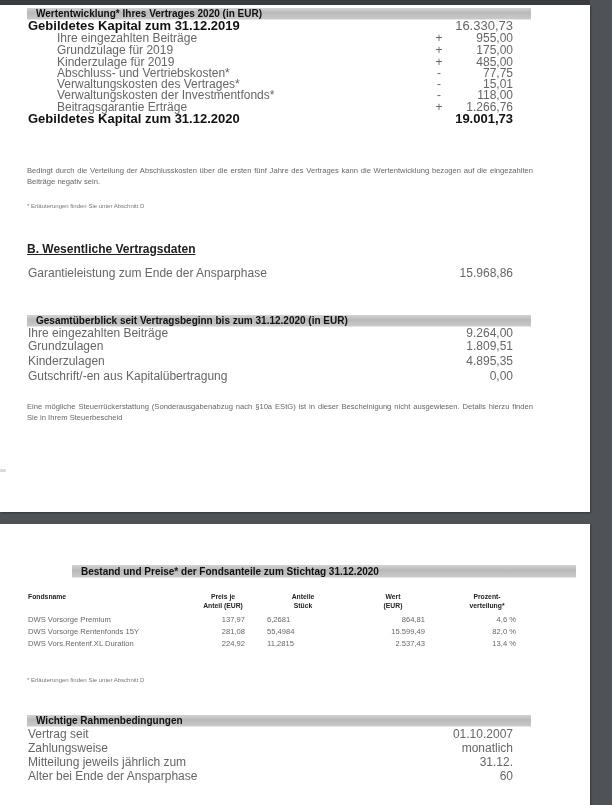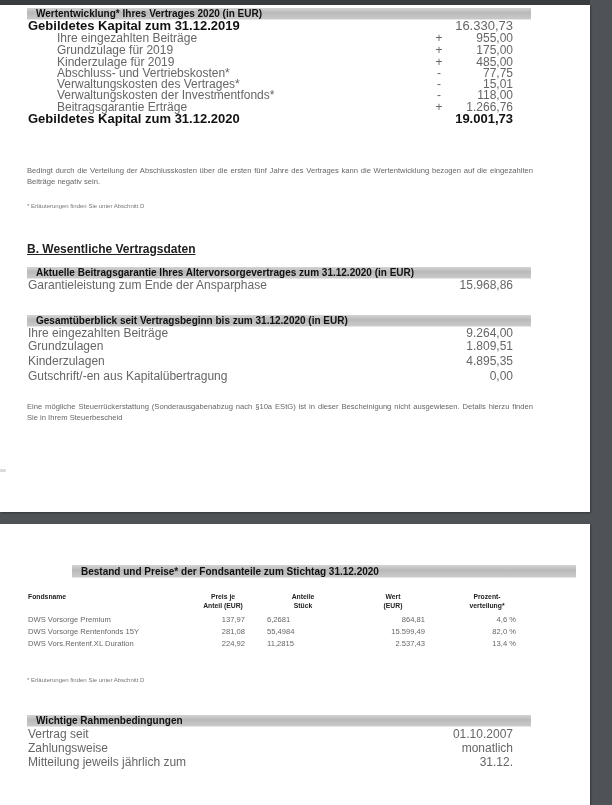--- a/index.html
+++ b/index.html
@@ -118,21 +118,20 @@
       <span class="val">19.001,73</span>
     </div>
   </div>
 
   <div class="content para" style="top:160px;width:506px;">Bedingt durch die Verteilung der Abschlusskosten über die ersten fünf Jahre des Vertrages kann die Wertentwicklung bezogen auf die eingezahlten Beiträge negativ sein.</div>
   <div class="content note" style="top:198px;">* Erläuterungen finden Sie unter Abschnitt D</div>
 
   <div class="content sec-title" style="top:237px;">B.  Wesentliche Vertragsdaten</div>
 
   <div class="content" style="top:262px;">
-    <div class="bar">Aktuelle Beitragsgarantie Ihres Altervorsorgevertrages zum 31.12.2020 (in EUR)</div>
     <div class="row">
       <span class="lbl">Garantieleistung zum Ende der Ansparphase</span>
       <span class="val">15.968,86</span>
     </div>
   </div>
 
   <div class="content" style="top:310px;">
     <div class="bar">Gesamtüberblick seit Vertragsbeginn bis zum 31.12.2020 (in EUR)</div>
     <div class="row">
       <span class="lbl">Ihre eingezahlten Beiträge</span>
@@ -214,14 +213,18 @@
       <span class="val">01.10.2007</span>
     </div>
     <div class="row" style="height:14px;line-height:14px;">
       <span class="lbl">Zahlungsweise</span>
       <span class="val">monatlich</span>
     </div>
     <div class="row" style="height:14px;line-height:14px;">
       <span class="lbl">Mitteilung jeweils jährlich zum</span>
       <span class="val">31.12.</span>
     </div>
+    <div class="row" style="height:14px;line-height:14px;">
+      <span class="lbl">Alter bei Ende der Ansparphase</span>
+      <span class="val">60</span>
+    </div>
   </div>
 </div>
 
 </body></html>

